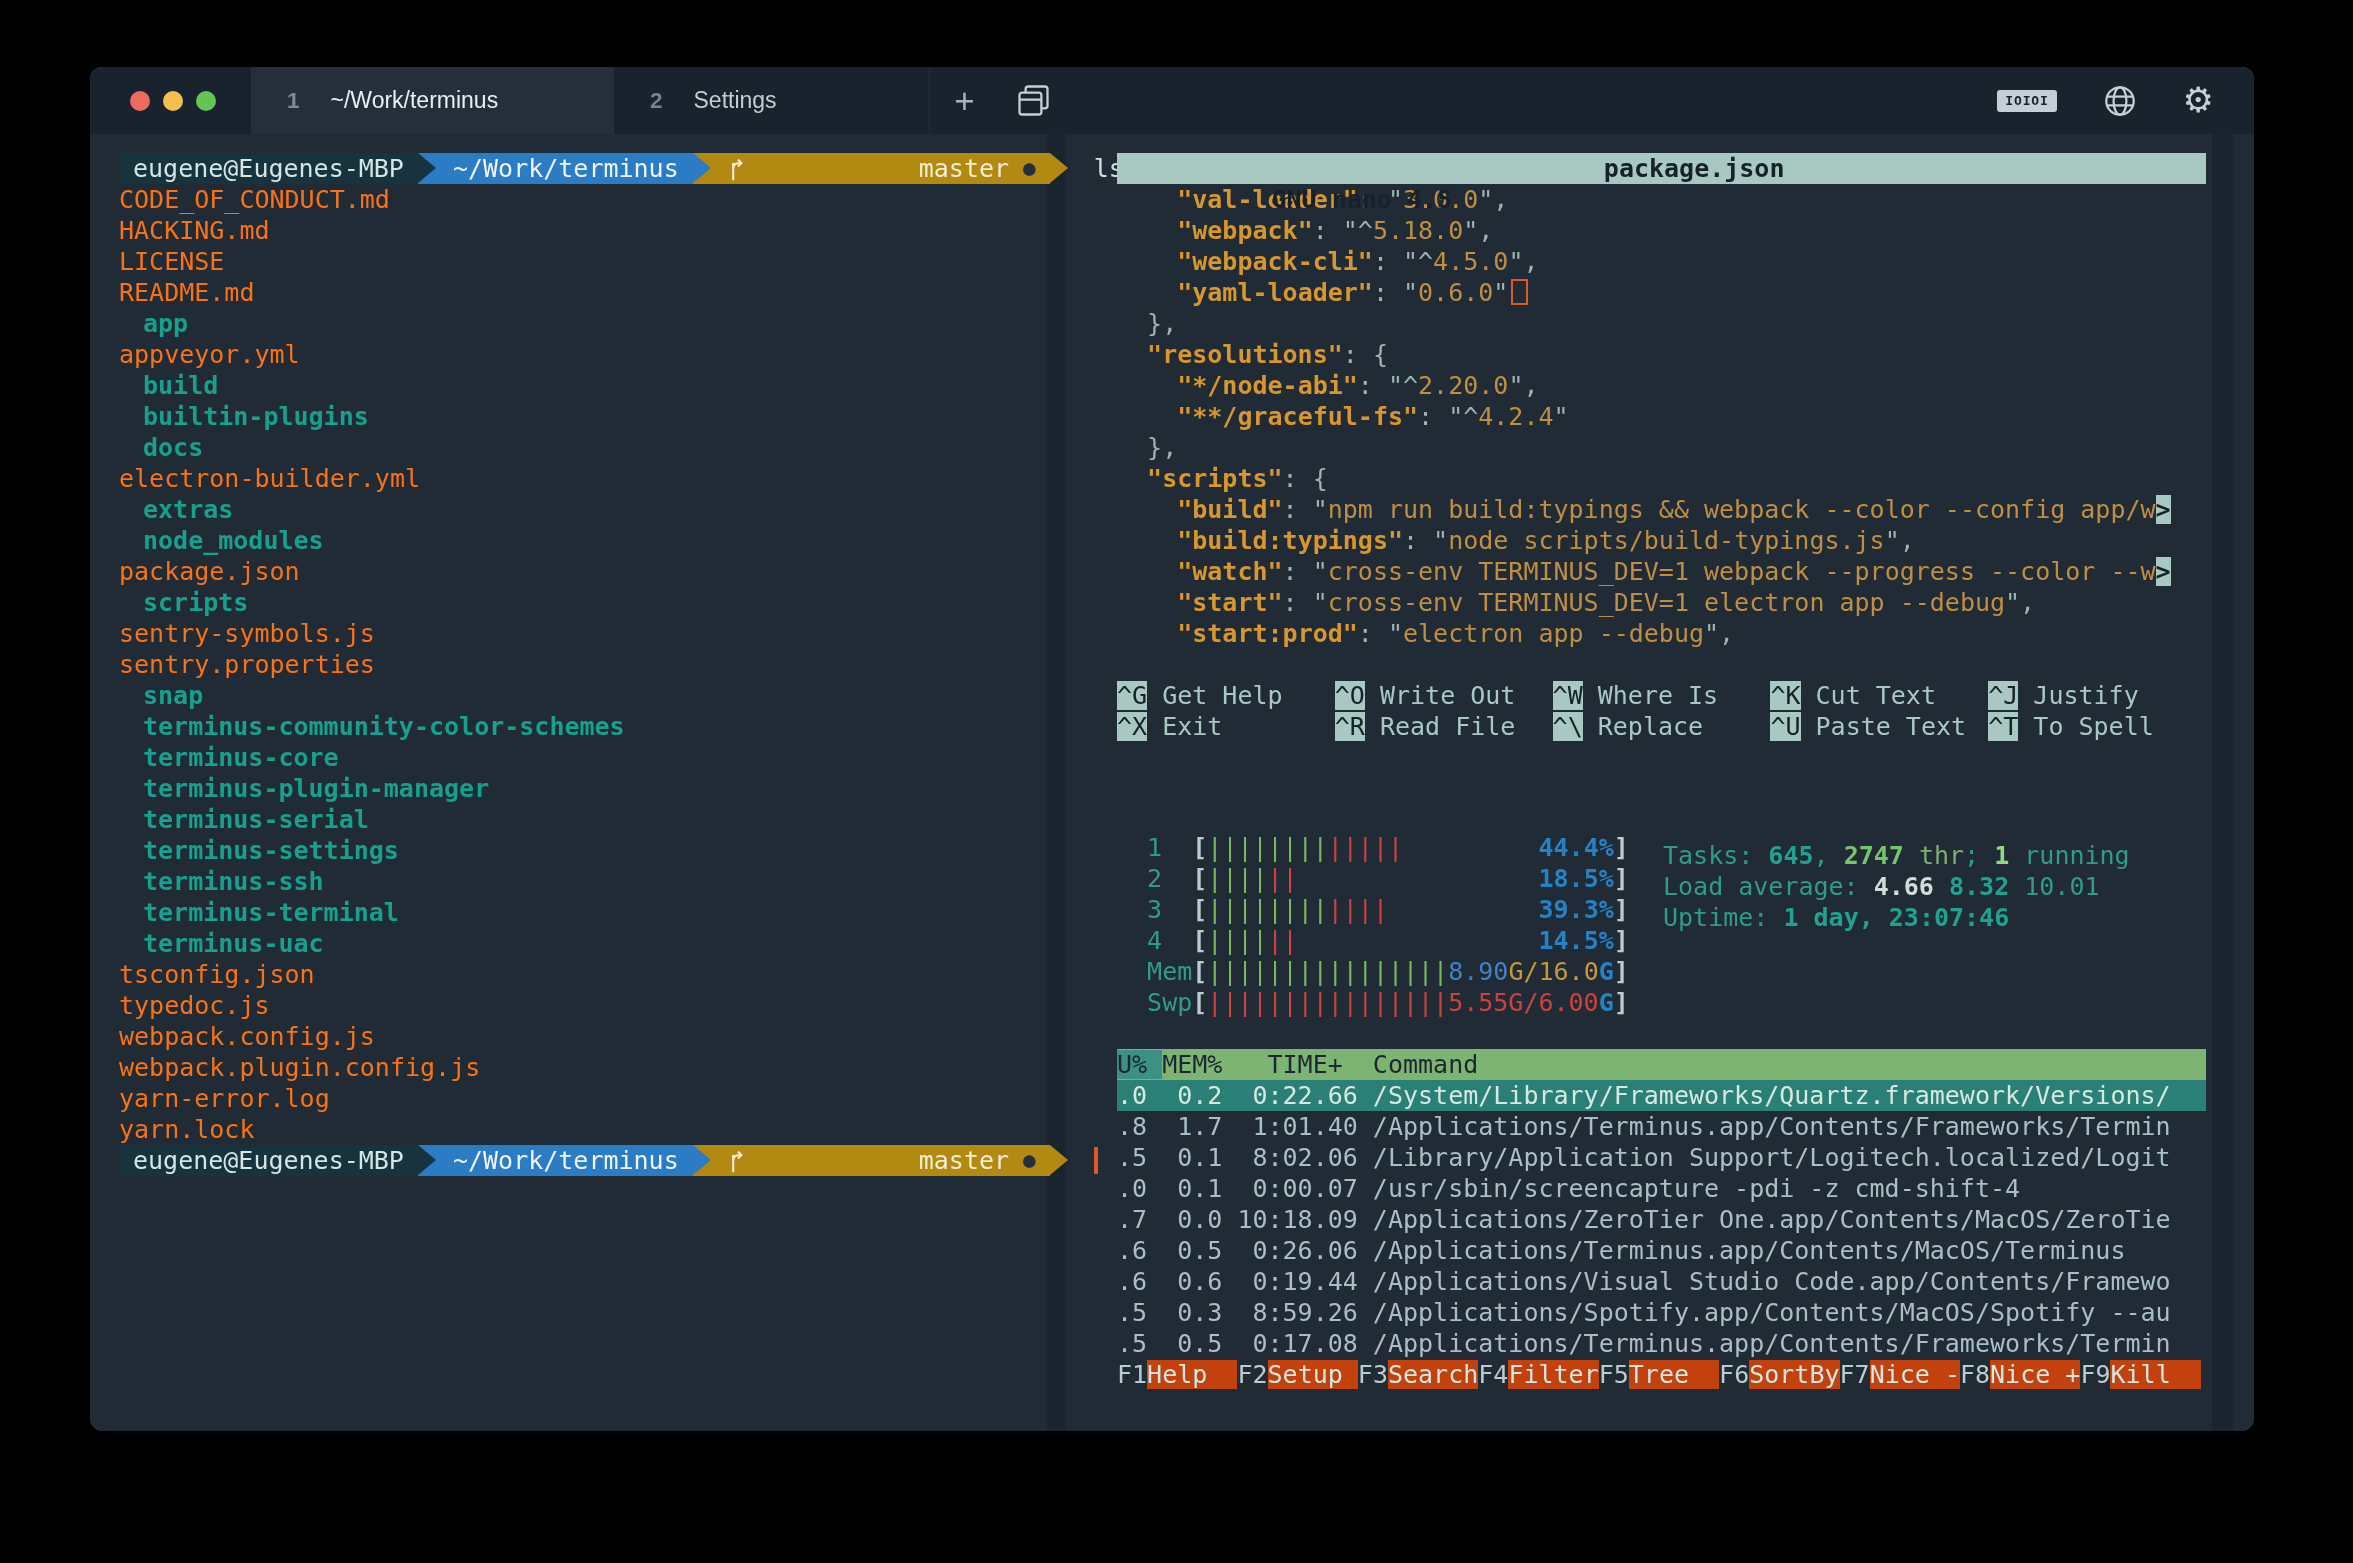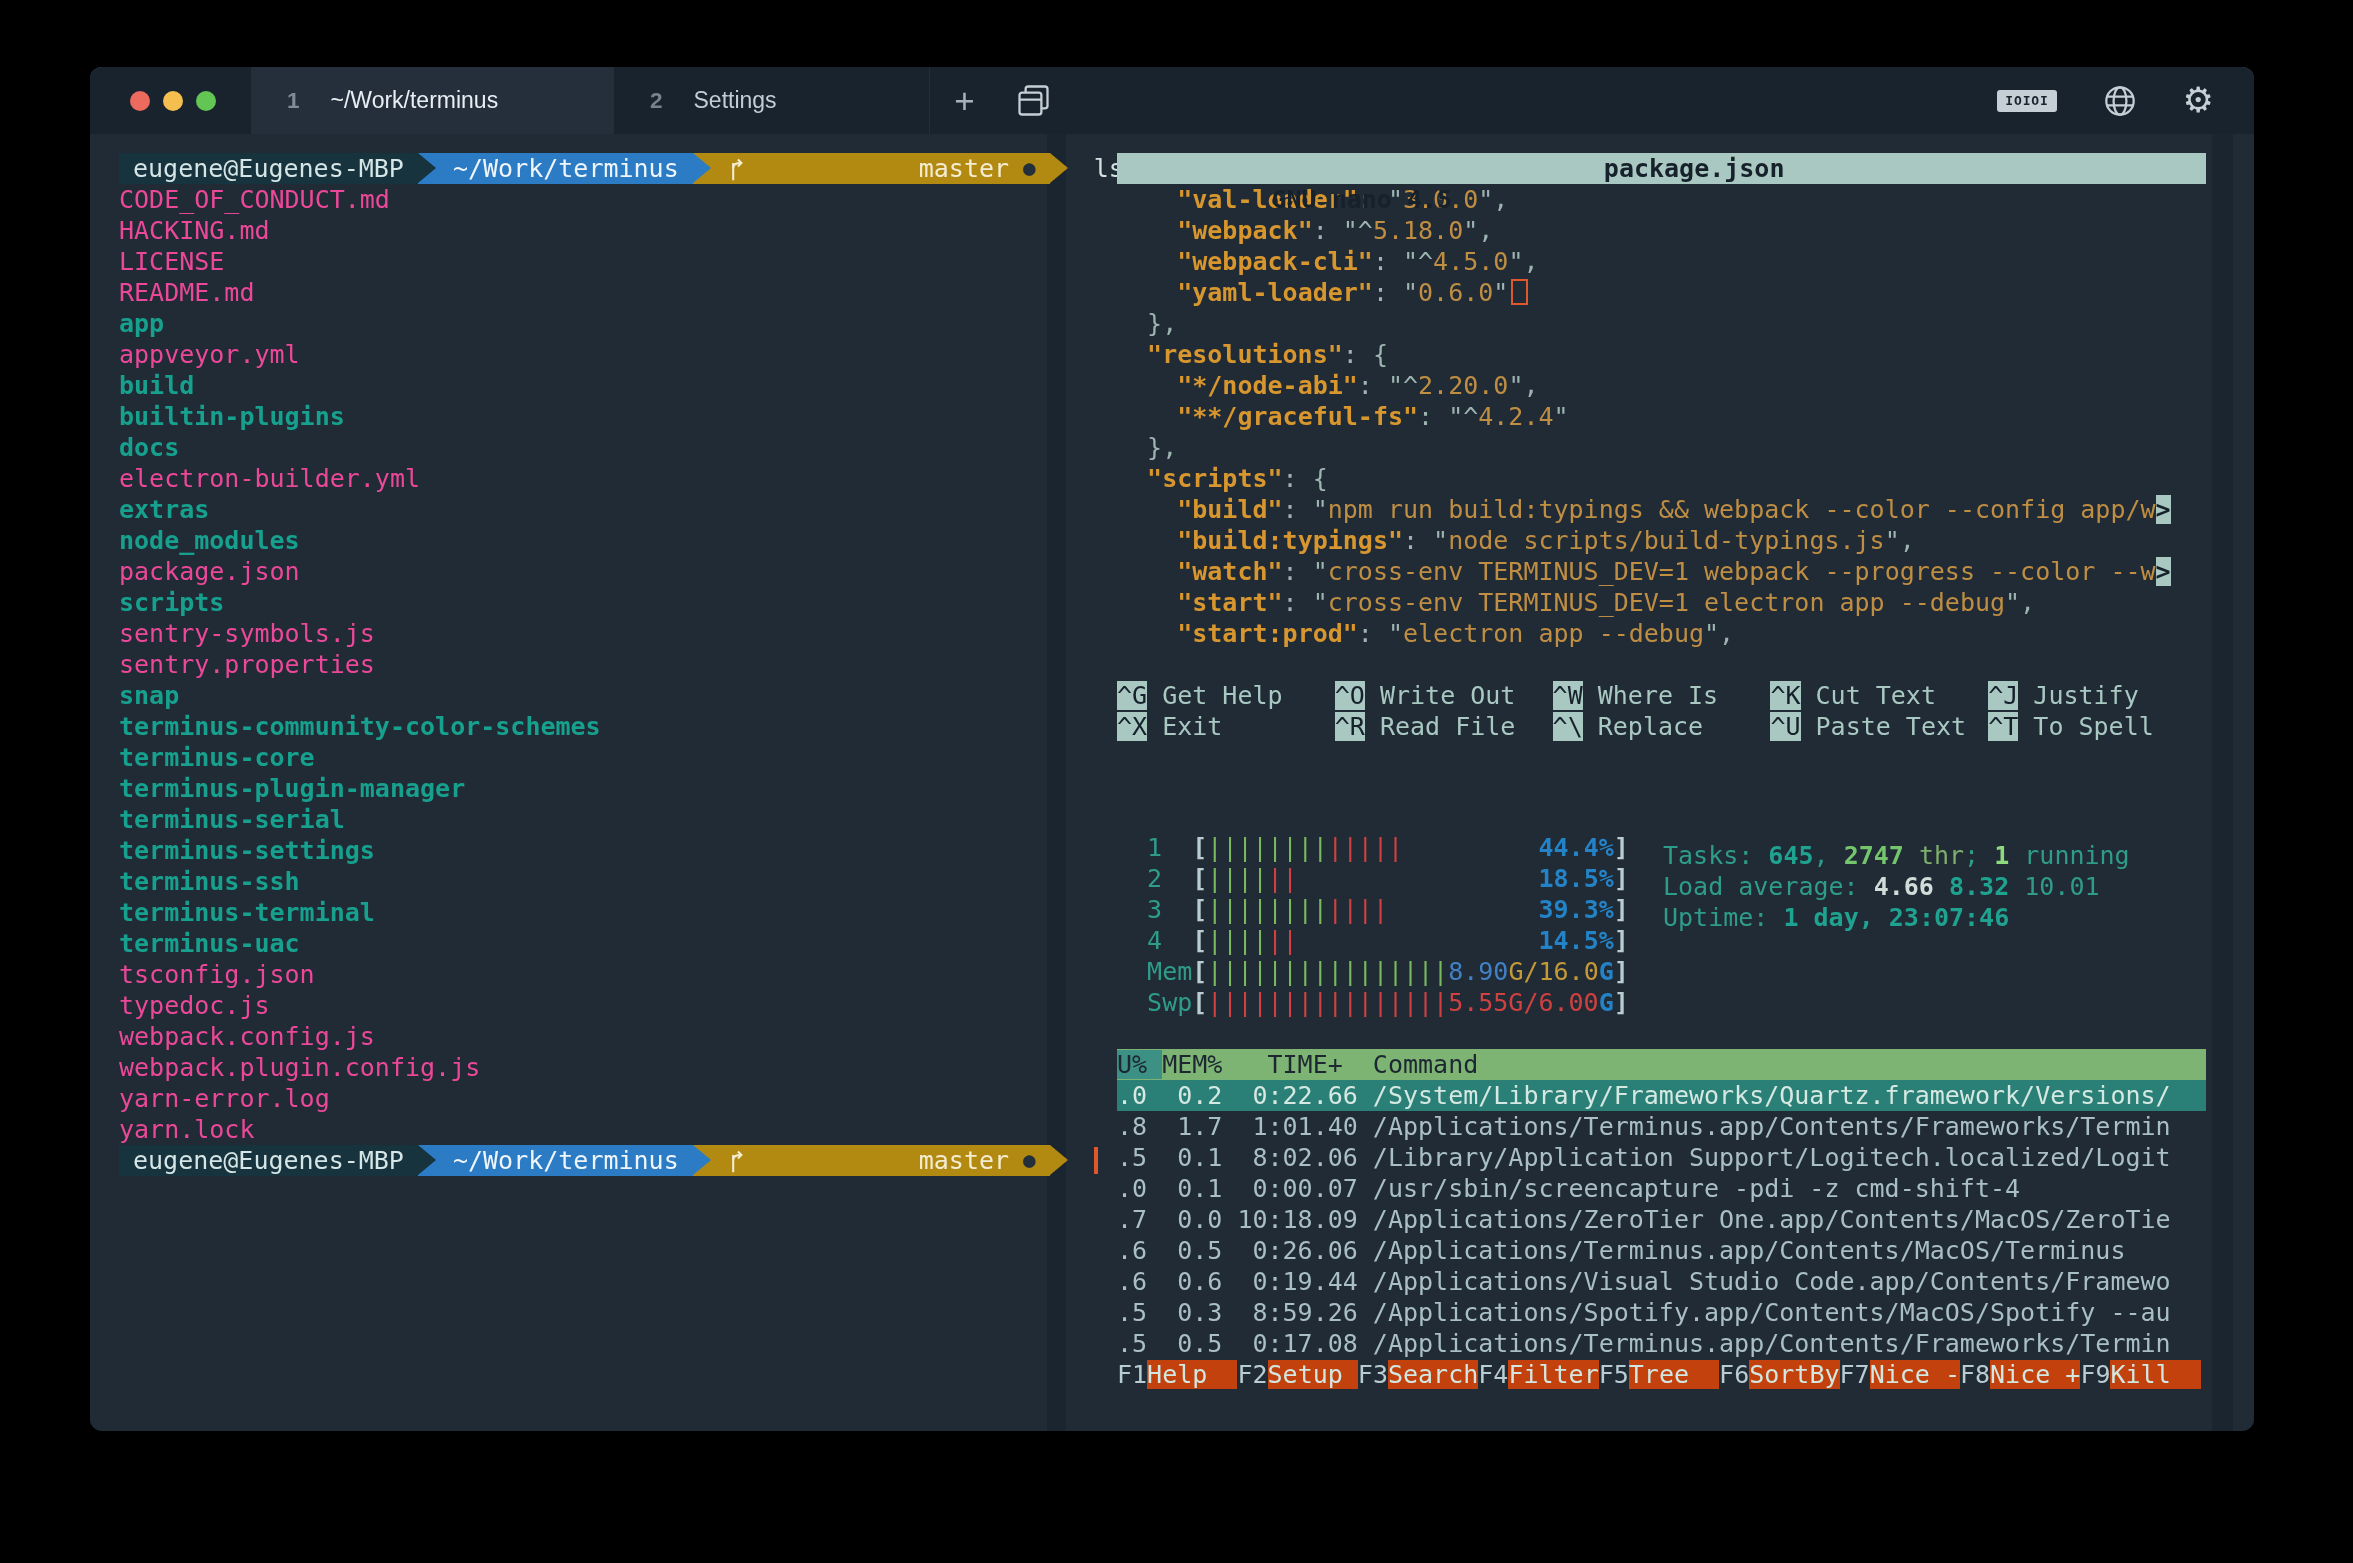--- a/index.html
+++ b/index.html
@@ -39,21 +39,21 @@
   .pseg.user{background:#16333e;color:#d6e5e5;}
   .pseg.path{background:#2b7cc4;color:#eff5fb;margin-left:-18px;padding-left:35px;}
   .pseg.branch{background:#b28a12;color:#f4edd3;margin-left:-18px;padding-left:35px;}
   .parw{width:0;height:0;border-top:15.7px solid transparent;border-bottom:15.7px solid transparent;
         border-left:18px solid #000;position:relative;z-index:2;}
   .arw-user{border-left-color:#16333e;} .arw-path{border-left-color:#2b7cc4;} .arw-branch{border-left-color:#b28a12;}
   .pdot{color:#232f3a;font-size:21px;margin-left:14px;}
   .cmd{margin-left:26px;color:#d2e2e1;font-size:25px;display:flex;align-items:center;}
   .blockcur{display:inline-block;width:13px;height:22.5px;border:2.6px solid #e0582a;align-self:center;margin-left:26px;}
   
-  .c-dir{color:#16a08d;font-weight:bold;} .c-file{color:#ec4899;}
+  .c-dir{color:#16a08d;font-weight:bold;margin-left:24px;} .c-file{color:#f97316;}
   
   .nanobar{height:31px;line-height:31px;width:1089px;background:#a9c8c2;color:#16212b;
            font-weight:bold;font-size:25px;white-space:pre;position:relative;}
   .nano-app{padding-left:34px;}
   .nano-file{position:absolute;left:53%;transform:translateX(-50%);top:0;}
   .nk{color:#d8962e;font-weight:bold;} .nv{color:#bf8e43;} .np{color:#9db4b0;}
   .ncur{display:inline-block;width:13px;height:21.6px;border:2.6px solid #e0582a;vertical-align:-3.5px;margin-left:2.6px;}
   .cont{background:#a9c8c2;color:#16212b;font-weight:bold;}
   .srow{display:flex;width:1089px;}
   .sitem{flex:0 0 20%;white-space:pre;}

